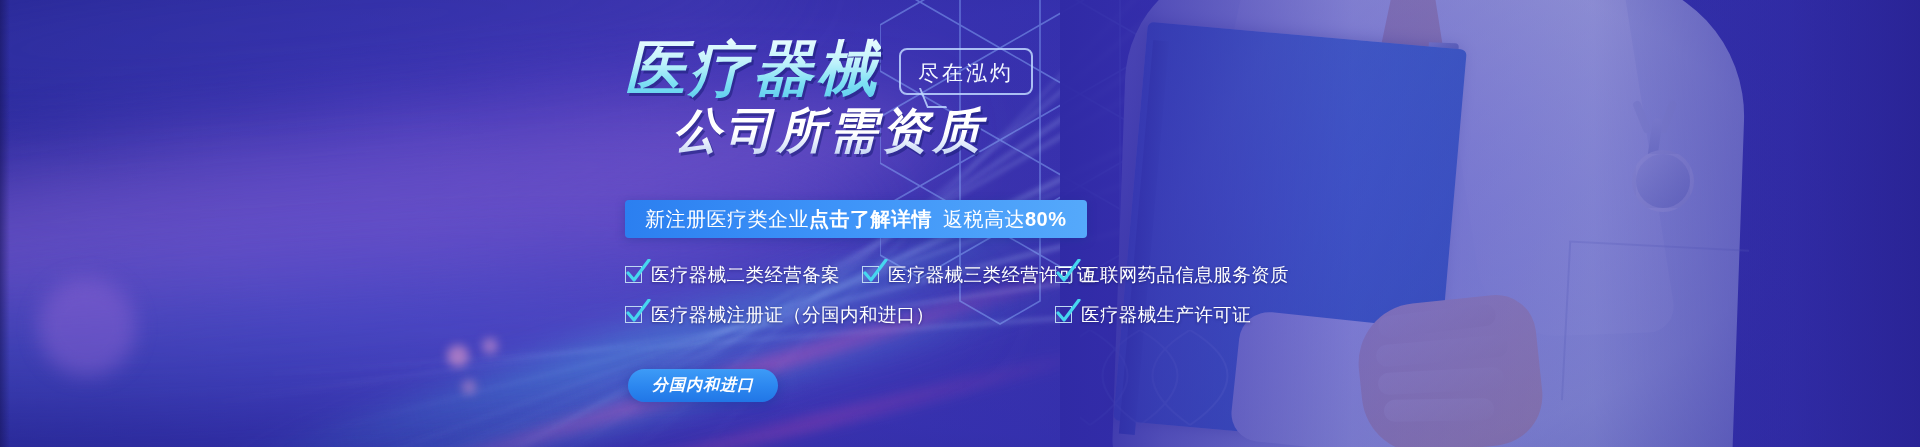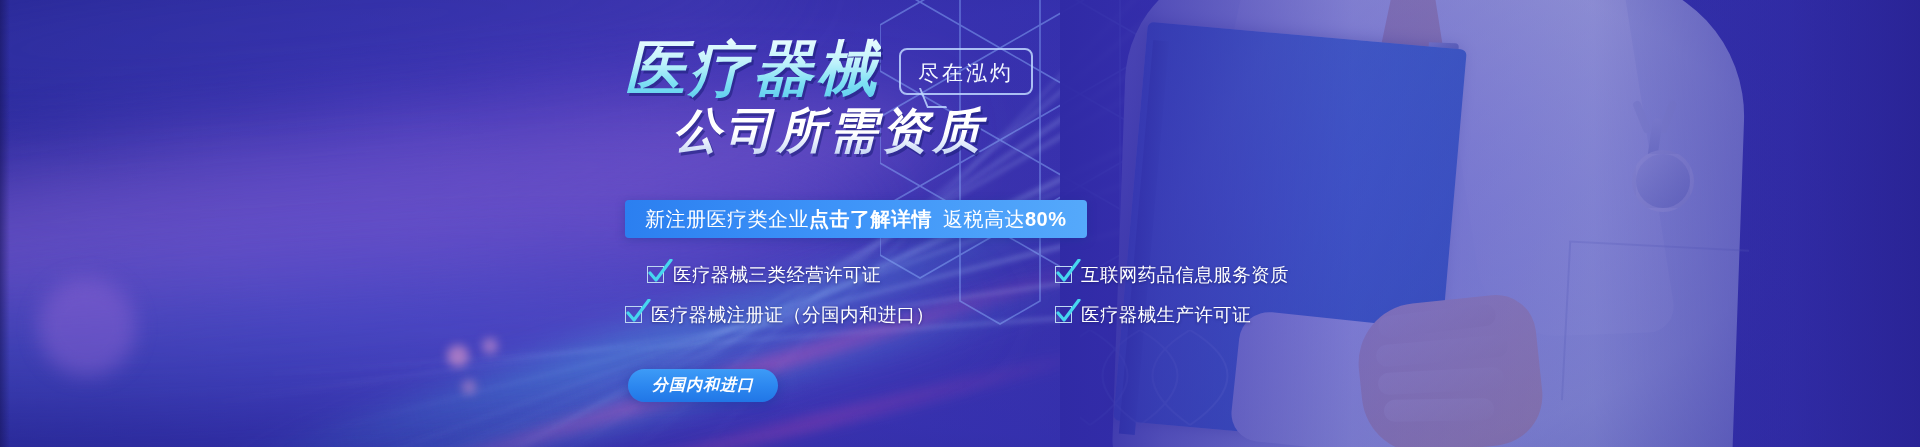--- a/index.html
+++ b/index.html
@@ -490,20 +490,28 @@
         <b>点击了解详情</b>
         <span class="gap"></span>
         <span>返税高达</span>
         <b>80%</b>
     </div>
 
     <div class="checklist">
 
       <div class="check-row">
         <div class="check-col-left">
+          <div class="check-item">
+            <span class="cbox">
+              <svg width="26" height="26" viewBox="0 0 26 26">
+                <path d="M3,14 L9,21 L24,1" fill="none" stroke="#46d7ef" stroke-width="3.2" stroke-linecap="round" stroke-linejoin="round"></path>
+              </svg>
+            </span>
+            <span class="check-label">医疗器械二类经营备案</span>
+          </div>
           <div class="check-item check-inline-2">
             <span class="cbox">
               <svg width="26" height="26" viewBox="0 0 26 26">
                 <path d="M3,14 L9,21 L24,1" fill="none" stroke="#46d7ef" stroke-width="3.2" stroke-linecap="round" stroke-linejoin="round"></path>
               </svg>
             </span>
             <span class="check-label">医疗器械三类经营许可证</span>
           </div>
         </div>
       </div>

